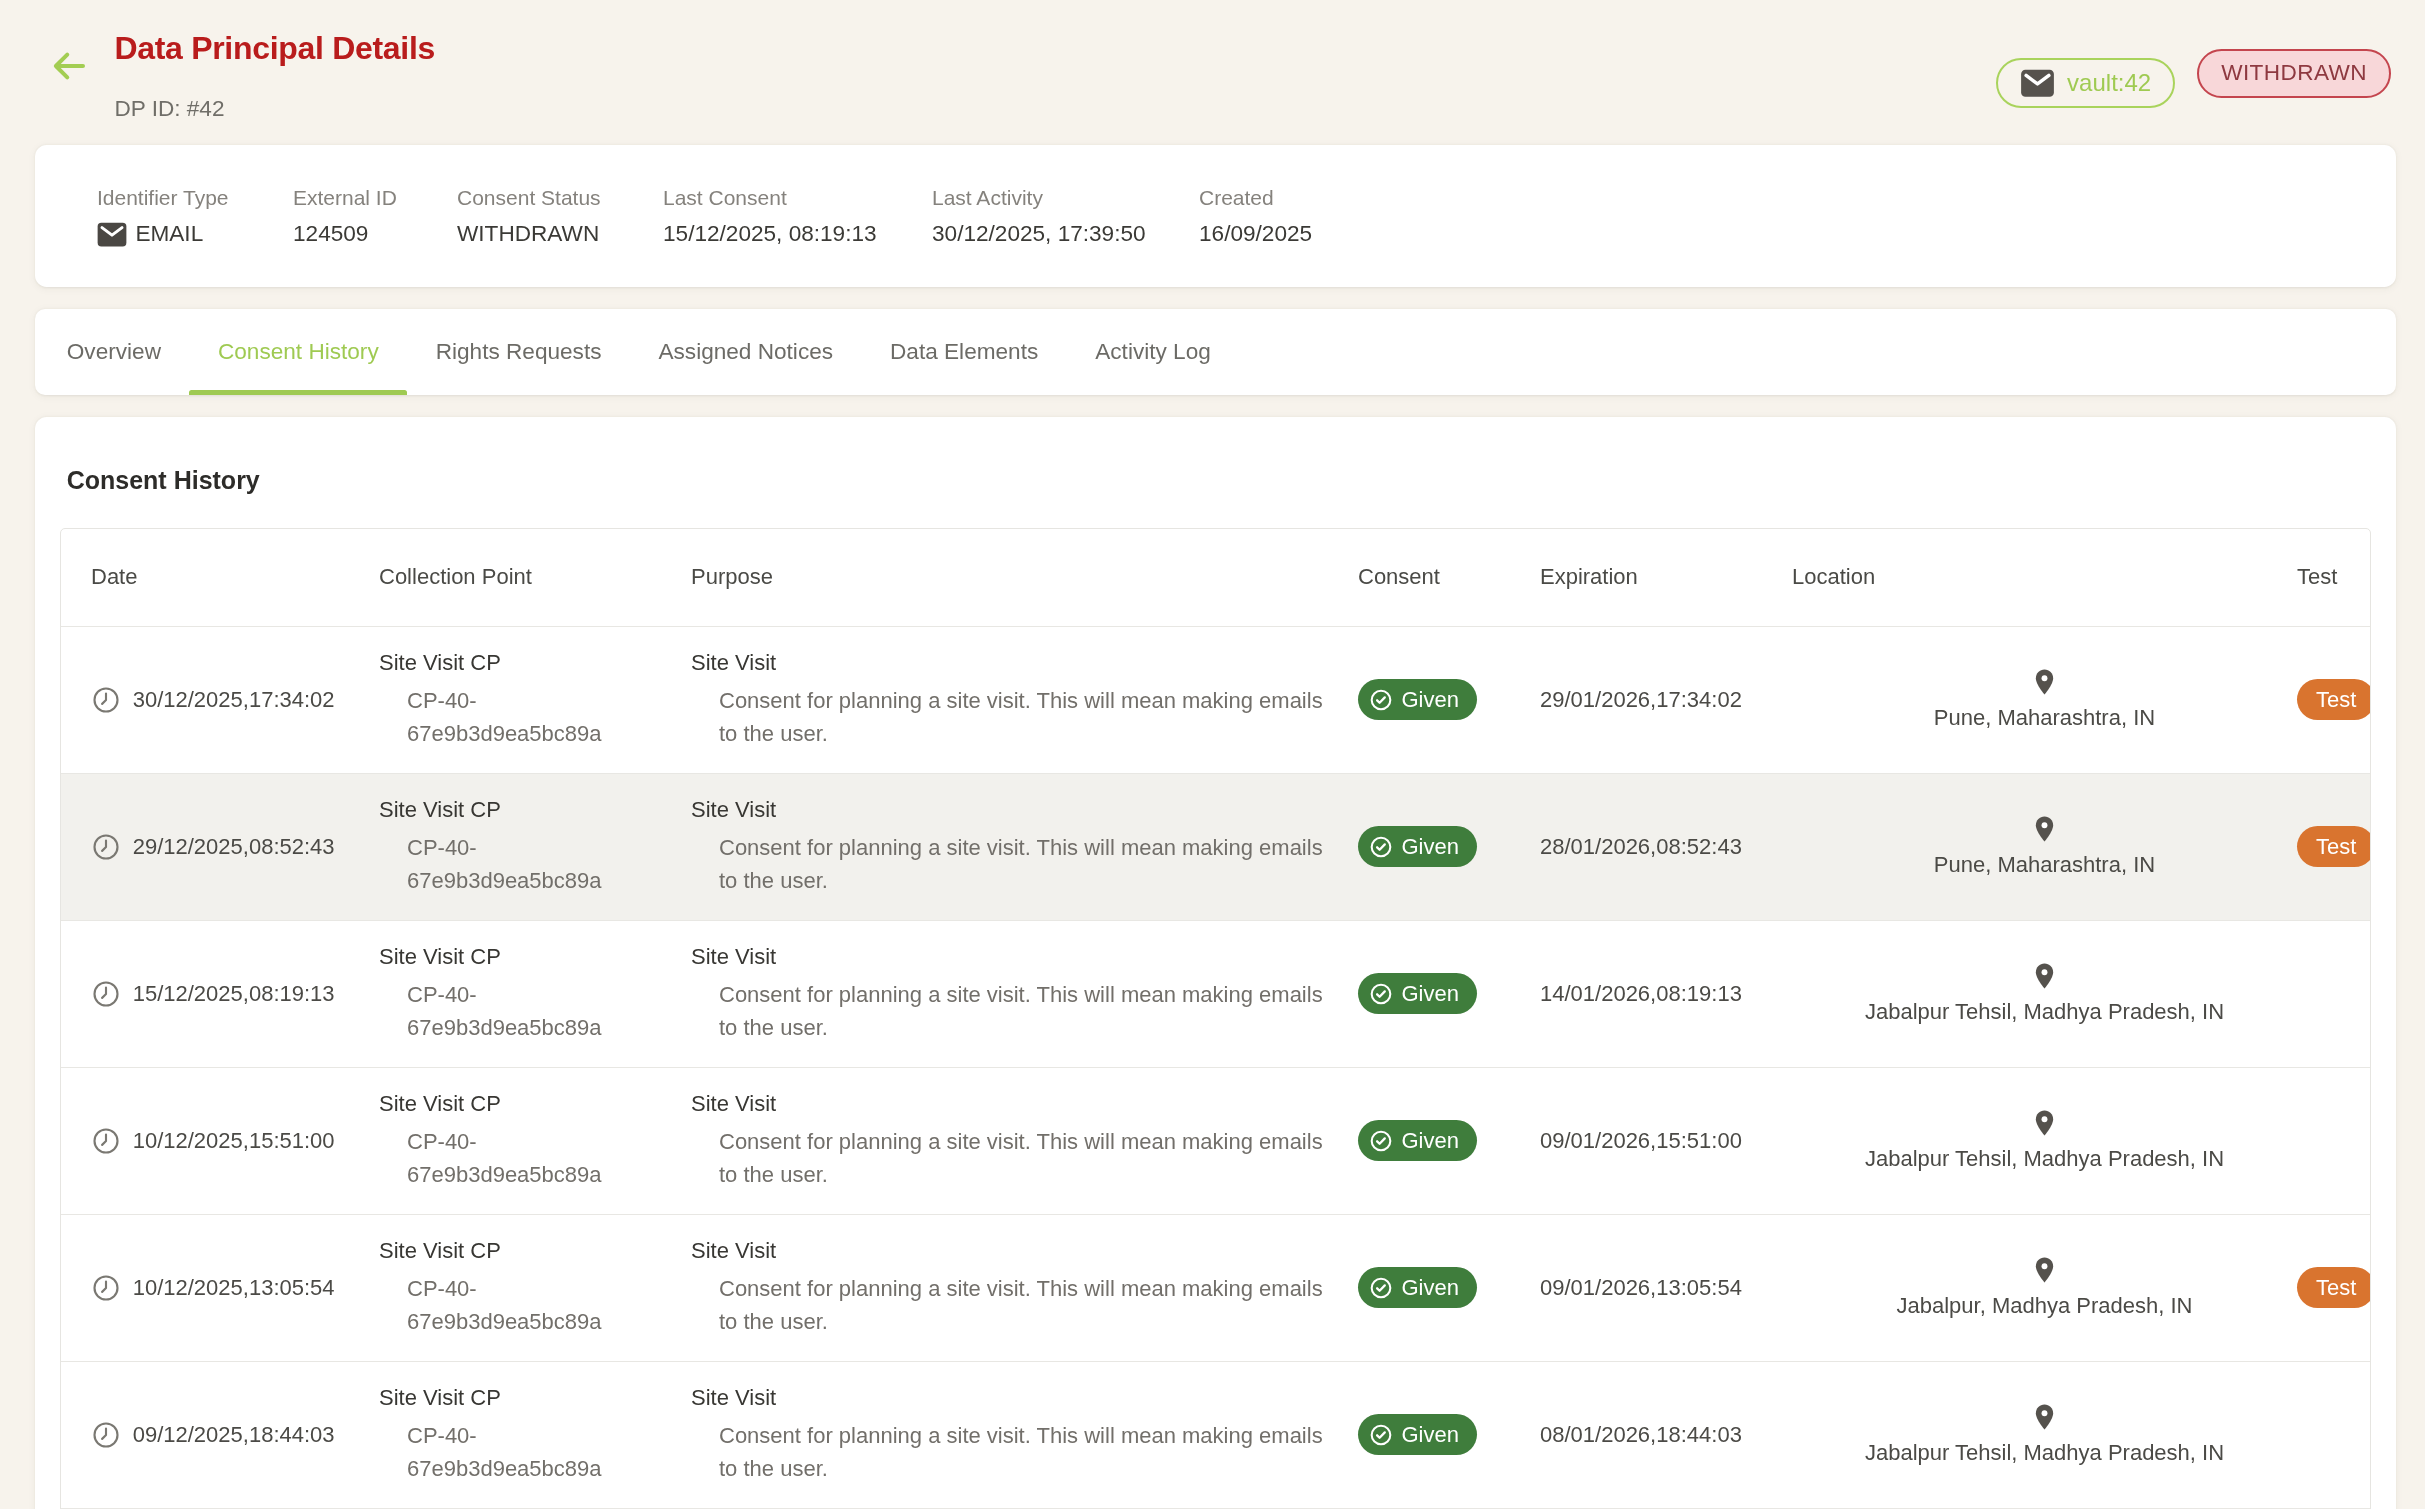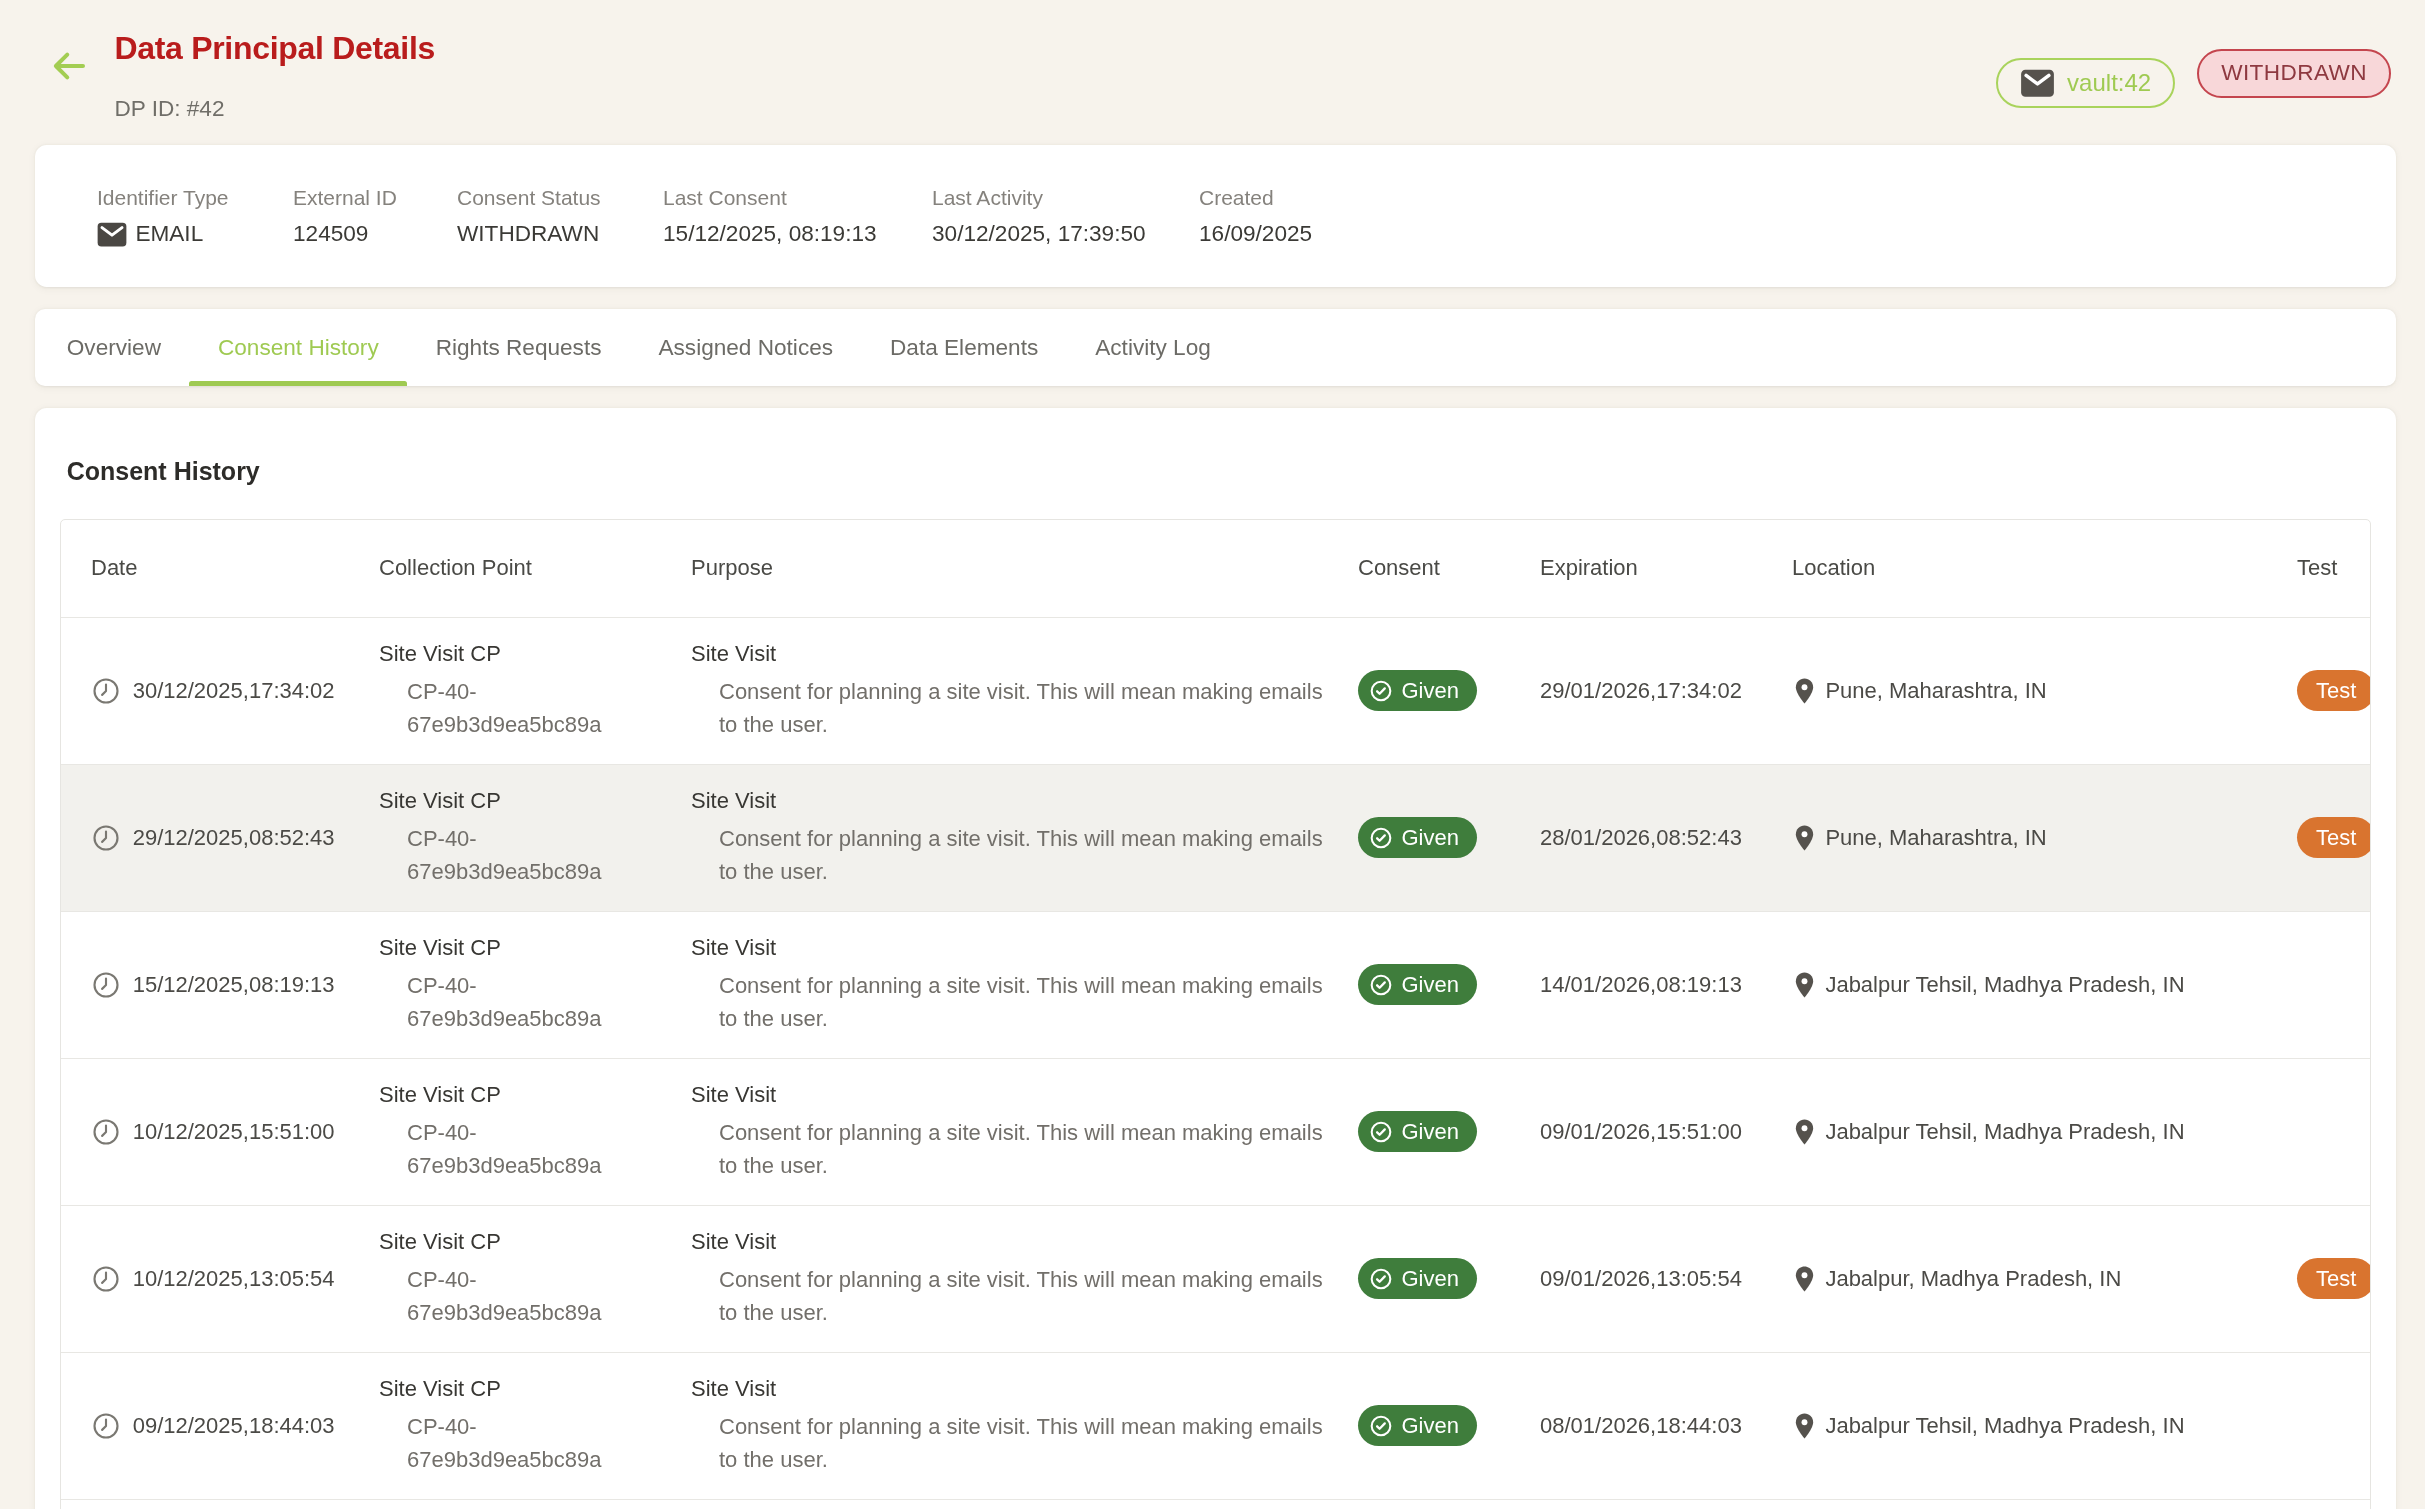--- a/index.html
+++ b/index.html
@@ -35,21 +35,21 @@
     margin:23.4px 30px 0 35px; height:142px;
     display:flex; align-items:center; padding:0 0 0 32px;
   }
   .sfield { display:flex; flex-direction:column; gap:11.7px;margin-left:30px; }
   .sfield .slabel { font-size:21px; color:#85827d; }
   .sfield .svalue { font-size:22.6px; font-weight:500; color:#3b3a36; display:flex; align-items:center; gap:8.4px; }
   .w1{width:166px}.w2{width:134px}.w3{width:176px}.w4{width:239px}.w5{width:237px}
 
   
   .tab-bar {
-    margin:22px 30px 0 35px; height:77px; border-radius:10px;
+    margin:22px 30px 0 35px; height:86px; border-radius:10px;
     display:flex; align-items:stretch; padding-left:3.3px;
   }
   .tab {
     background:none; border:none; cursor:pointer; position:relative;
     padding:0 28.5px; font-size:22.6px; color:#6c6b66; white-space:nowrap;
     font-family:inherit;
   }
   .tab.active { color:#9fca52; }
   .tab.active::after {
     content:""; position:absolute; left:0; right:0; bottom:0; height:5px;
@@ -73,21 +73,21 @@
   .date-cell { display:flex; align-items:center; gap:11.7px; }
   .date-lines { display:flex; line-height:26px; color:#4b4a46; }
   .cell-title { font-size:22px; font-weight:500; color:#383733; line-height:28.5px; }
   .cell-sub { font-size:22px; color:#726f6a; line-height:33px; margin-top:6.7px; overflow-wrap:break-word;margin-left:28px; }
   .cp-cell .cell-sub { max-width:209px; }
   .purpose-cell { padding-right:33px; }
   .given-badge {
     display:inline-flex; align-items:center; gap:7.5px; height:41px; padding:0 18.4px 0 10px;
     background:#3f7d3c; border-radius:21px; color:#fff; font-size:22px;
   }
-  .loc-cell { display:flex; align-items:center; gap:8.4px; }
+  .loc-cell { display:flex; align-items:center; gap:8.4px;flex-direction:column; }
   .test-badge {
     display:inline-flex; align-items:center; justify-content:center;
     height:41px; padding:0 19px; background:#d9742f; border-radius:21px;
     color:#fff; font-size:22px;
   }
   .icon { display:inline-flex; flex:0 0 auto; }
 </style>
 </head>
 <body>
 

